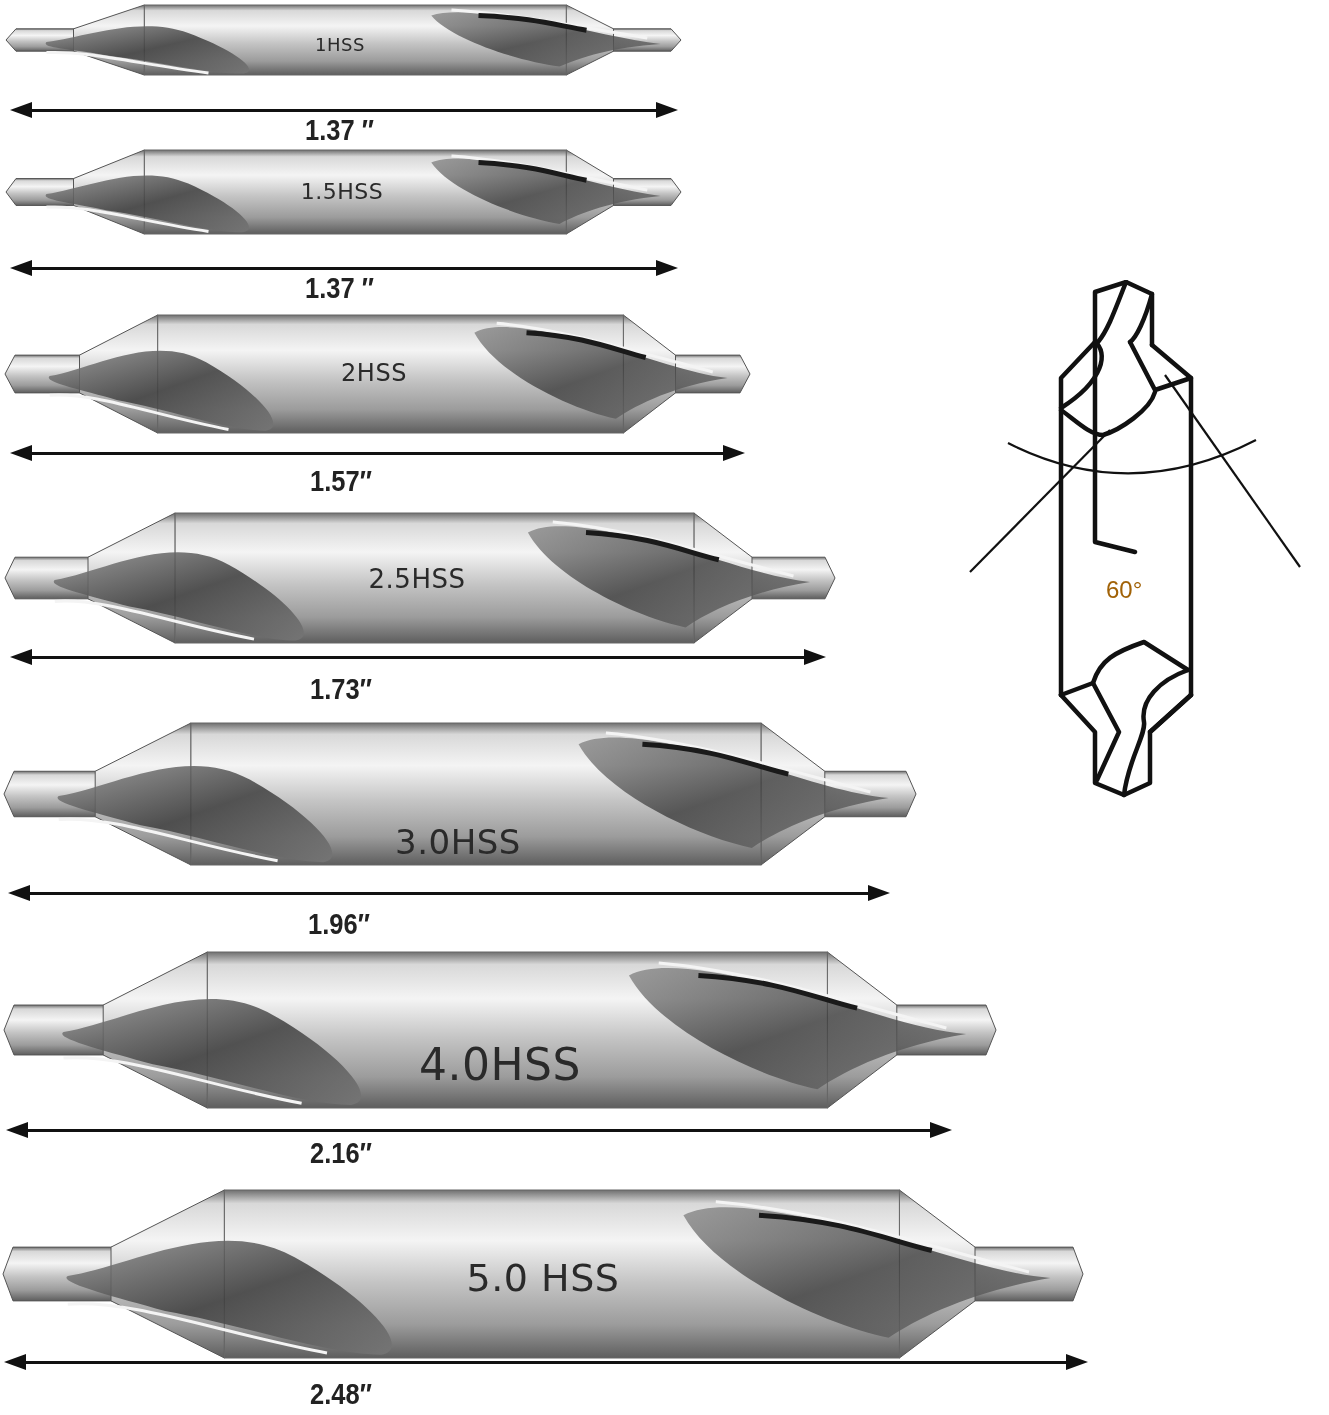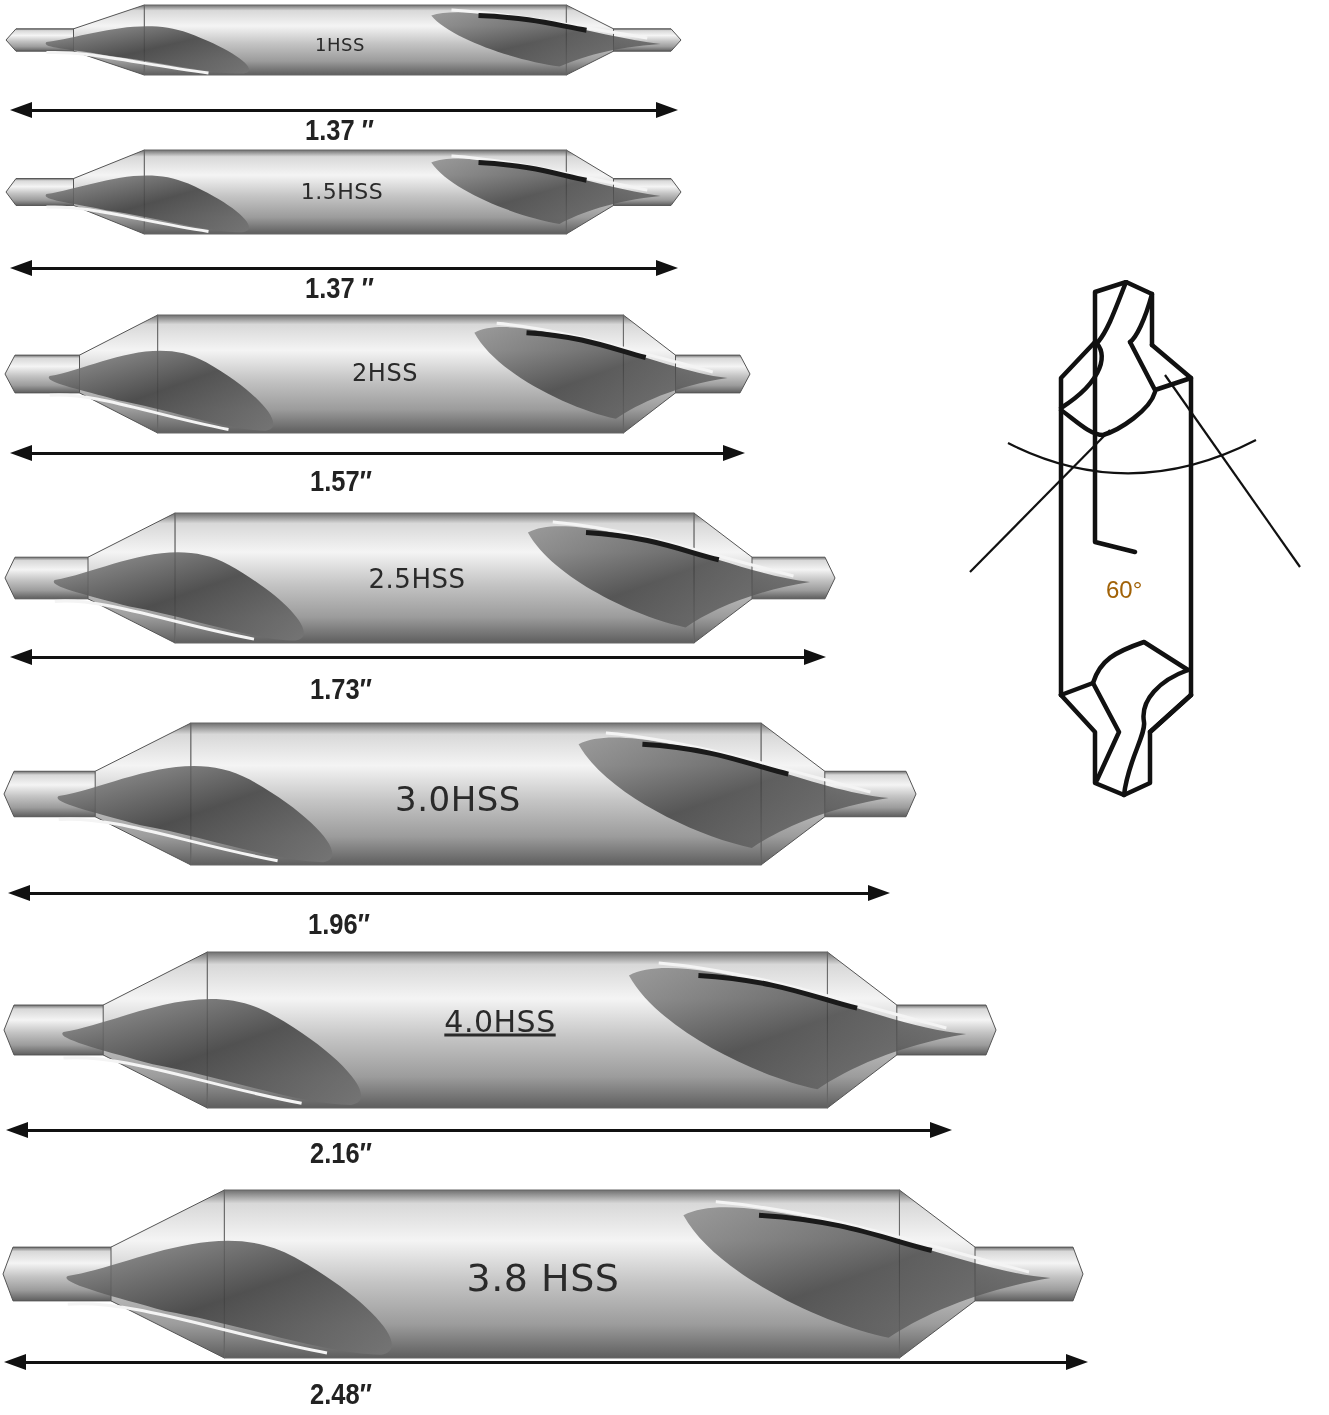--- a/index.html
+++ b/index.html
@@ -128,21 +128,21 @@
       <rect x="152.725" y="0" width="465.625" height="118" fill="url(#steel2)" stroke="#666" stroke-width="1"></rect>
 
       <path d="M44.699999999999996,61 C89.39999999999999,53.1 149,17.7 201.15,47.2 C253.3,76.7 283.1,112.1 260.75,115.64 C223.5,115.64 163.9,94.4 111.75,84.96 C74.5,74.34 37.25,67 44.699999999999996,61 Z" fill="url(#steel2f)" opacity="0.85"></path>
       <path d="M44.699999999999996,80.24 C89.39999999999999,76.7 149,100.3 223.5,114.46" fill="none" stroke="#f4f4f4" stroke-width="3"></path>
 
       <path d="M469.35,17.7 C491.70000000000005,5.9 536.4,14.16 596,29.5 C640.7,41.3 685.4,59 722.65,63 C670.5,70.8 633.25,88.5 610.9,103.84 C566.2,94.4 491.70000000000005,59 469.35,17.7 Z" fill="url(#steel2f)" opacity="0.8"></path>
       <path d="M491.70000000000005,8.260000000000002 C558.75,14.16 625.8,35.4 707.75,57" fill="none" stroke="#f4f4f4" stroke-width="3"></path>
       <path d="M521.5,17.7 C581.1,21.24 610.9,35.4 640.7,42.48" fill="none" stroke="#1a1a1a" stroke-width="5"></path>
     </svg>
     </div>
-    <span class="bit-label" style="left: 385px; top: 373px; font-size: 24px;">2HSS</span>
+    <span class="bit-label" style="left: 374px; top: 373px; font-size: 24px;">2HSS</span>
     <div class="dim">
     <div class="dim-line" style="left:20px; top:452px; width:715px;"></div>
     <div class="arrow-l" style="left:10px; top:445px;"></div>
     <div class="arrow-r" style="left:723px; top:445px;"></div>
     <span class="dim-text" style="left:310px; top:464px;">1.57″</span>
     </div>
     <div class="bit" style="left: 5px; top: 513px;">
     <svg width="830" height="130" viewBox="0 0 830 130">
       <defs>
         <linearGradient id="steel3" x1="0" y1="0" x2="0" y2="1">
@@ -210,21 +210,21 @@
       <rect x="186.95999999999998" y="0" width="570" height="142" fill="url(#steel4)" stroke="#666" stroke-width="1"></rect>
 
       <path d="M54.72,73 C109.44,63.9 182.4,21.3 246.24,56.800000000000004 C310.08000000000004,92.3 346.56,134.9 319.2,139.16 C273.59999999999997,139.16 200.64000000000001,113.60000000000001 136.79999999999998,102.24 C91.2,89.46 45.6,79 54.72,73 Z" fill="url(#steel4f)" opacity="0.85"></path>
       <path d="M54.72,96.56 C109.44,92.3 182.4,120.7 273.59999999999997,137.74" fill="none" stroke="#f4f4f4" stroke-width="3"></path>
 
       <path d="M574.5600000000001,21.3 C601.9200000000001,7.1000000000000005 656.64,17.04 729.6,35.5 C784.3199999999999,49.699999999999996 839.0400000000001,71 884.64,75 C820.8000000000001,85.2 775.1999999999999,106.5 747.8399999999999,124.96 C693.12,113.60000000000001 601.9200000000001,71 574.5600000000001,21.3 Z" fill="url(#steel4f)" opacity="0.8"></path>
       <path d="M601.9200000000001,9.940000000000001 C684,17.04 766.0799999999999,42.6 866.4,69" fill="none" stroke="#f4f4f4" stroke-width="3"></path>
       <path d="M638.4,21.3 C711.36,25.56 747.8399999999999,42.6 784.3199999999999,51.12" fill="none" stroke="#1a1a1a" stroke-width="5"></path>
     </svg>
     </div>
-    <span class="bit-label" style="left: 458px; top: 799px; font-size: 34px;">3.0HSS</span>
+    <span class="bit-label" style="left: 458px; top: 842px; font-size: 34px;">3.0HSS</span>
     <div class="dim">
     <div class="dim-line" style="left:18px; top:892px; width:862px;"></div>
     <div class="arrow-l" style="left:8px; top:885px;"></div>
     <div class="arrow-r" style="left:868px; top:885px;"></div>
     <span class="dim-text" style="left:308px; top:907px;">1.96″</span>
     </div>
     <div class="bit" style="left: 4px; top: 952px;">
     <svg width="992" height="156" viewBox="0 0 992 156">
       <defs>
         <linearGradient id="steel5" x1="0" y1="0" x2="0" y2="1">
@@ -251,21 +251,21 @@
       <rect x="203.35999999999999" y="0" width="620" height="156" fill="url(#steel5)" stroke="#666" stroke-width="1"></rect>
 
       <path d="M59.519999999999996,80 C119.03999999999999,70.2 198.4,23.4 267.84000000000003,62.400000000000006 C337.28000000000003,101.4 376.96,148.2 347.2,152.88 C297.59999999999997,152.88 218.24,124.80000000000001 148.79999999999998,112.32 C99.2,98.28 49.6,86 59.519999999999996,80 Z" fill="url(#steel5f)" opacity="0.85"></path>
       <path d="M59.519999999999996,106.08 C119.03999999999999,101.4 198.4,132.6 297.59999999999997,151.32" fill="none" stroke="#f4f4f4" stroke-width="3"></path>
 
       <path d="M624.96,23.4 C654.72,7.800000000000001 714.24,18.72 793.6,39 C853.12,54.599999999999994 912.64,78 962.24,82 C892.8000000000001,93.6 843.1999999999999,117 813.4399999999999,137.28 C753.92,124.80000000000001 654.72,78 624.96,23.4 Z" fill="url(#steel5f)" opacity="0.8"></path>
       <path d="M654.72,10.920000000000002 C744,18.72 833.28,46.8 942.4,76" fill="none" stroke="#f4f4f4" stroke-width="3"></path>
       <path d="M694.4,23.4 C773.76,28.08 813.4399999999999,46.8 853.12,56.16" fill="none" stroke="#1a1a1a" stroke-width="5"></path>
     </svg>
     </div>
-    <span class="bit-label" style="left: 500px; top: 1021px; font-size: 30px; text-decoration: underline;">4.0HSS</span>
+    <span class="bit-label" style="left: 500px; top: 1064px; font-size: 44px;">4.0HSS</span>
     <div class="dim">
     <div class="dim-line" style="left:16px; top:1129px; width:926px;"></div>
     <div class="arrow-l" style="left:6px; top:1122px;"></div>
     <div class="arrow-r" style="left:930px; top:1122px;"></div>
     <span class="dim-text" style="left:310px; top:1136px;">2.16″</span>
     </div>
     <div class="bit" style="left: 3px; top: 1190px;">
     <svg width="1080" height="168" viewBox="0 0 1080 168">
       <defs>
         <linearGradient id="steel6" x1="0" y1="0" x2="0" y2="1">
@@ -292,21 +292,21 @@
       <rect x="221.39999999999998" y="0" width="675" height="168" fill="url(#steel6)" stroke="#666" stroke-width="1"></rect>
 
       <path d="M64.8,86 C129.6,75.6 216,25.2 291.6,67.2 C367.20000000000005,109.2 410.4,159.6 378,164.64 C324,164.64 237.6,134.4 162,120.96 C108,105.84 54,92 64.8,86 Z" fill="url(#steel6f)" opacity="0.85"></path>
       <path d="M64.8,114.24 C129.6,109.2 216,142.79999999999998 324,162.96" fill="none" stroke="#f4f4f4" stroke-width="3"></path>
 
       <path d="M680.4,25.2 C712.8000000000001,8.4 777.6,20.16 864,42 C928.8,58.8 993.6,84 1047.6,88 C972,100.8 918,126 885.5999999999999,147.84 C820.8,134.4 712.8000000000001,84 680.4,25.2 Z" fill="url(#steel6f)" opacity="0.8"></path>
       <path d="M712.8000000000001,11.760000000000002 C810,20.16 907.1999999999999,50.4 1026,82" fill="none" stroke="#f4f4f4" stroke-width="3"></path>
       <path d="M756,25.2 C842.4,30.24 885.5999999999999,50.4 928.8,60.48" fill="none" stroke="#1a1a1a" stroke-width="5"></path>
     </svg>
     </div>
-    <span class="bit-label" style="left: 543px; top: 1278px; font-size: 38px;">3.8 HSS</span>
+    <span class="bit-label" style="left: 543px; top: 1278px; font-size: 38px;">5.0 HSS</span>
     <div class="dim">
     <div class="dim-line" style="left:14px; top:1361px; width:1064px;"></div>
     <div class="arrow-l" style="left:4px; top:1354px;"></div>
     <div class="arrow-r" style="left:1066px; top:1354px;"></div>
     <span class="dim-text" style="left:310px; top:1377px;">2.48″</span>
     </div>
   </div>
 
 <div class="diagram">
   <svg width="360" height="760" viewBox="0 0 360 760">

